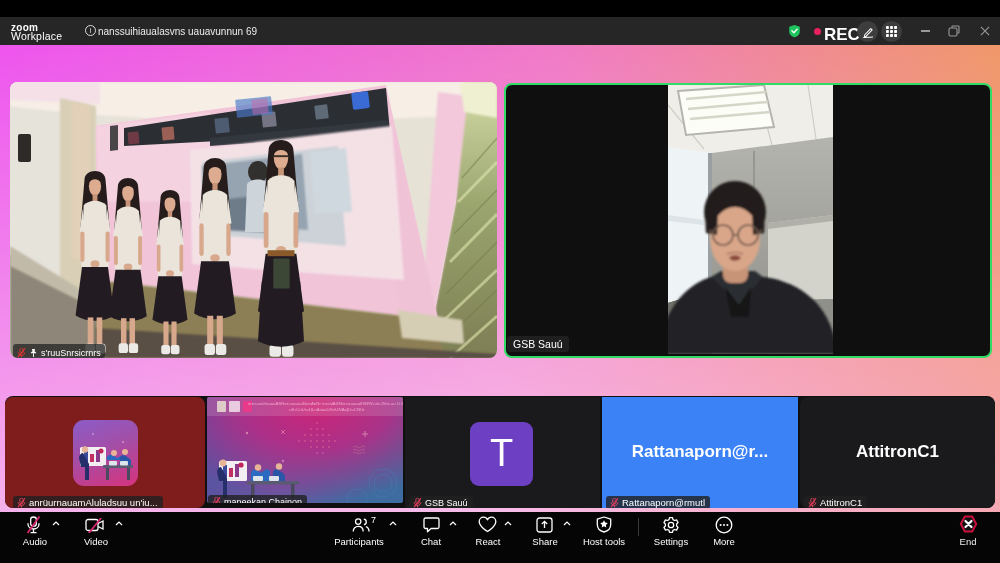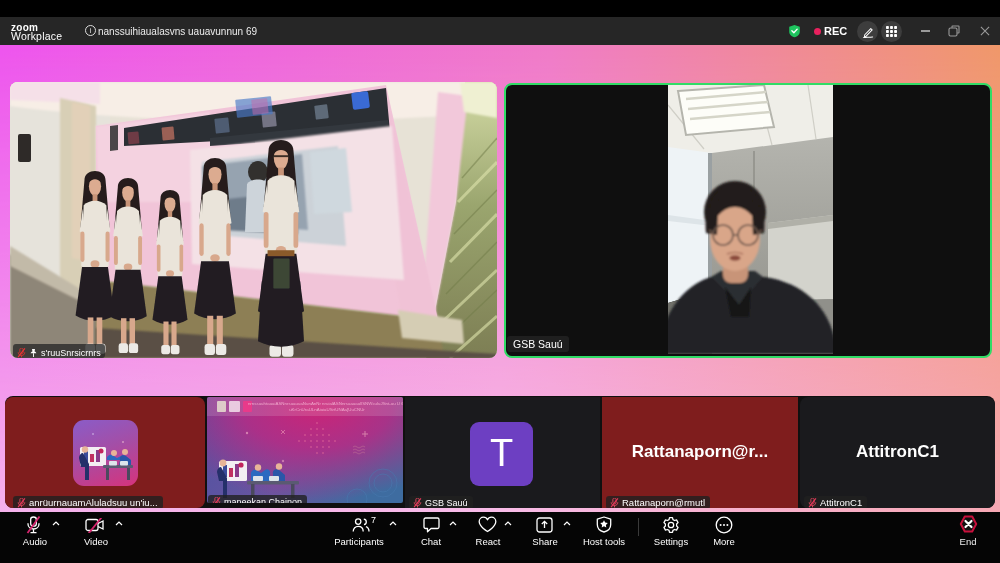--- a/index.html
+++ b/index.html
@@ -17,21 +17,21 @@
   <div class="abs" style="left:11px;top:22px;color:#fff;font-size:10px;font-weight:bold;letter-spacing:.3px;">zoom</div>
   <div class="abs" style="left:11px;top:30px;color:#fff;font-size:10.5px;letter-spacing:.2px;">Workplace</div>
   <div class="abs" style="left:85px;top:25px;width:11px;height:11px;border:1px solid #ddd;border-radius:50%;color:#ddd;font-size:8px;text-align:center;line-height:10px;">i</div>
   <div class="abs" id="mtitle" style="left:98px;top:26px;color:#ececec;font-size:10px;">nanssuihiaualasvns uauavunnun 69</div>
 
   <svg class="abs" style="left:788px;top:24px;" width="13" height="14" viewBox="0 0 16 17">
     <path d="M8 1 L14.5 3.2 V9 C14.5 13 11.5 15.3 8 16.2 C4.5 15.3 1.5 13 1.5 9 V3.2 Z" fill="#1ec45e"></path>
     <path d="M4.8 8.3 L7.2 10.6 L11.3 6.2" stroke="#fff" stroke-width="1.7" fill="none" stroke-linecap="round" stroke-linejoin="round"></path>
   </svg>
   <div class="abs" style="left:814px;top:28px;width:7px;height:7px;border-radius:50%;background:#e8215e;"></div>
-  <div class="abs" style="left:824px;top:25px;color:#fff;font-size:11px;font-weight:bold;">REC</div>
+  <div class="abs" style="left:824px;top:25px;color:#fff;font-size:17px;font-weight:bold;">REC</div>
   <div class="abs" style="left:857px;top:21px;width:21px;height:21px;border-radius:50%;background:#3d3d3d;"></div>
   <svg class="abs" style="left:862px;top:26px;" width="12" height="12" viewBox="0 0 13 13">
     <path d="M3 9.5 L9.5 2.8 L11 4.3 L4.5 11 L2.6 11.4 Z M1.5 12.7 C3.5 12.2 8 12.4 11.5 11.8" stroke="#fff" stroke-width="1.1" fill="none" stroke-linecap="round" stroke-linejoin="round"></path>
   </svg>
   <div class="abs" style="left:881px;top:21px;width:21px;height:21px;border-radius:50%;background:#3d3d3d;"></div>
   <svg class="abs" style="left:886px;top:26px;" width="11" height="11" viewBox="0 0 13 13">
     <g fill="#fff">
         <rect x="0" y="0" width="3.4" height="3.4" rx="0.8"></rect>
         <rect x="4.8" y="0" width="3.4" height="3.4" rx="0.8"></rect>
         <rect x="9.6" y="0" width="3.4" height="3.4" rx="0.8"></rect>
@@ -389,21 +389,21 @@
   <div class="abs" style="left:405px;top:397px;width:195px;height:111px;background:#1a1a1d;overflow:hidden;">
     <div class="abs" style="left:65px;top:25px;width:63px;height:64px;border-radius:9px;background:#6d3fc2;color:#fff;font-size:38px;text-align:center;line-height:62px;">T</div>
     <div class="label" style="left:4px;top:99px;">
         <svg class="micsvg" width="9" height="10" viewBox="0 0 10 11">
           <use href="#micoff"></use>
         </svg>
         <span style="font-size:9px;">GSB Sauú</span>
       </div>
   </div>
 
-  <div class="abs" style="left:602px;top:397px;width:196px;height:111px;background:#7f1d1d;overflow:hidden;">
+  <div class="abs" style="left:602px;top:397px;width:196px;height:111px;background:#3b82f6;overflow:hidden;">
     <div class="abs" style="left:0;top:45px;width:196px;text-align:center;color:#fff;font-size:17px;font-weight:bold;">Rattanaporn@r...</div>
     <div class="label" style="left:4px;top:99px;">
         <svg class="micsvg" width="9" height="10" viewBox="0 0 10 11">
           <use href="#micoff"></use>
         </svg>
         <span>Rattanaporn@rmutl</span>
       </div>
   </div>
 
   <div class="abs" style="left:800px;top:397px;width:195px;height:111px;background:#1a1a1d;border-radius:8px;overflow:hidden;">

